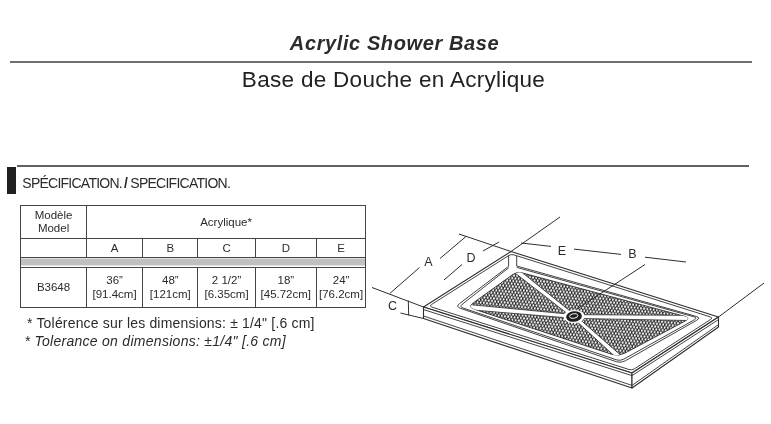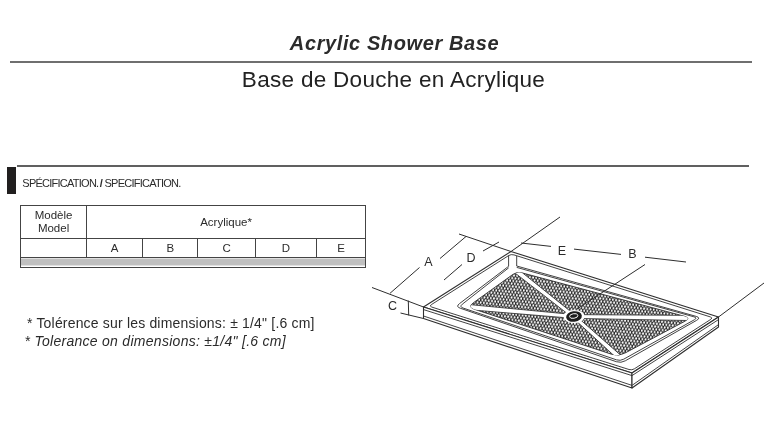--- a/index.html
+++ b/index.html
@@ -13,21 +13,21 @@
 <div class="abs" style="left:9px;top:33.2px;width:771px;text-align:center;font-size:20px;line-height:20px;font-style:italic;font-weight:bold;color:#2b2b2b;letter-spacing:0.6px;">Acrylic Shower Base</div>
 
 <div class="abs" style="left:10px;top:60.9px;width:742px;height:2px;background:#6f6f6f;"></div>
 
 <div class="abs" style="left:8px;top:69px;width:771px;text-align:center;font-size:22.5px;line-height:22.5px;color:#222;letter-spacing:0.3px;">Base de Douche en Acrylique</div>
 
 <div class="abs" style="left:16.6px;top:165.4px;width:732px;height:1.7px;background:#606060;"></div>
 
 <div class="abs" style="left:6.7px;top:166.7px;width:9.4px;height:27px;background:#211f1f;"></div>
 
-<div class="abs" style="left:22.3px;top:175.6px;font-size:11px;line-height:14.5px;color:#2b2b2b;letter-spacing:-0.75px;">SPÉCIFICATION. <b>/</b> SPECIFICATION.</div>
+<div class="abs" style="left:22.3px;top:175.6px;font-size:14px;line-height:14.5px;color:#2b2b2b;letter-spacing:-0.75px;">SPÉCIFICATION. <b>/</b> SPECIFICATION.</div>
 
 <table class="abs" style="left:20.3px;top:205px;border-collapse:collapse;table-layout:fixed;width:345px;color:#2b2b2b;font-size:11.5px;text-align:center;" cellspacing="0">
   <colgroup>
       <col style="width:65.5px">
       <col style="width:56.5px">
       <col style="width:55px">
       <col style="width:57.5px">
       <col style="width:61px">
       <col style="width:49.5px">
     </colgroup>
@@ -54,20 +54,28 @@
 
   <tr style="height:10px;">
     <td style="border:1px solid #444;border-right:none;padding:0;background:linear-gradient(#fff 0px,#fff 1px,#c0c0c0 1px,#c0c0c0 8.5px,#fff 8.5px);"></td>
     <td style="border-top:1px solid #444;border-bottom:1px solid #444;padding:0;background:linear-gradient(#fff 0px,#fff 1px,#c0c0c0 1px,#c0c0c0 8.5px,#fff 8.5px);"></td>
     <td style="border-top:1px solid #444;border-bottom:1px solid #444;padding:0;background:linear-gradient(#fff 0px,#fff 1px,#c0c0c0 1px,#c0c0c0 8.5px,#fff 8.5px);"></td>
     <td style="border-top:1px solid #444;border-bottom:1px solid #444;padding:0;background:linear-gradient(#fff 0px,#fff 1px,#c0c0c0 1px,#c0c0c0 8.5px,#fff 8.5px);"></td>
     <td style="border-top:1px solid #444;border-bottom:1px solid #444;padding:0;background:linear-gradient(#fff 0px,#fff 1px,#c0c0c0 1px,#c0c0c0 8.5px,#fff 8.5px);"></td>
     <td style="border:1px solid #444;border-left:none;padding:0;background:linear-gradient(#fff 0px,#fff 1px,#c0c0c0 1px,#c0c0c0 8.5px,#fff 8.5px);"></td>
   </tr>
 
+  <tr style="height:40.5px;line-height:14px;">
+    <td style="border:1px solid #444;padding:0;">B3648</td>
+    <td style="border:1px solid #444;padding:0;">36”<br>[91.4cm]</td>
+    <td style="border:1px solid #444;padding:0;">48”<br>[121cm]</td>
+    <td style="border:1px solid #444;padding:0;">2 1/2”<br>[6.35cm]</td>
+    <td style="border:1px solid #444;padding:0;">18”<br>[45.72cm]</td>
+    <td style="border:1px solid #444;padding:0;">24”<br>[76.2cm]</td>
+  </tr>
 </tbody>
   </table>
 
 <div class="abs" style="left:27px;top:316px;font-size:14px;line-height:15px;letter-spacing:0.18px;color:#2b2b2b;">* Tolérence sur les dimensions: ± 1/4" [.6 cm]</div>
 
 <div class="abs" style="left:24.5px;top:333.5px;font-size:14px;line-height:15px;letter-spacing:0.28px;font-style:italic;color:#2b2b2b;">* Tolerance on dimensions: ±1/4" [.6 cm]</div>
 
 <svg class="abs" style="left:0;top:0;" width="771" height="424" viewBox="0 0 771 424">
   <defs>
     <pattern id="dots" width="3.2" height="5.54" patternUnits="userSpaceOnUse" patternTransform="rotate(6)">

